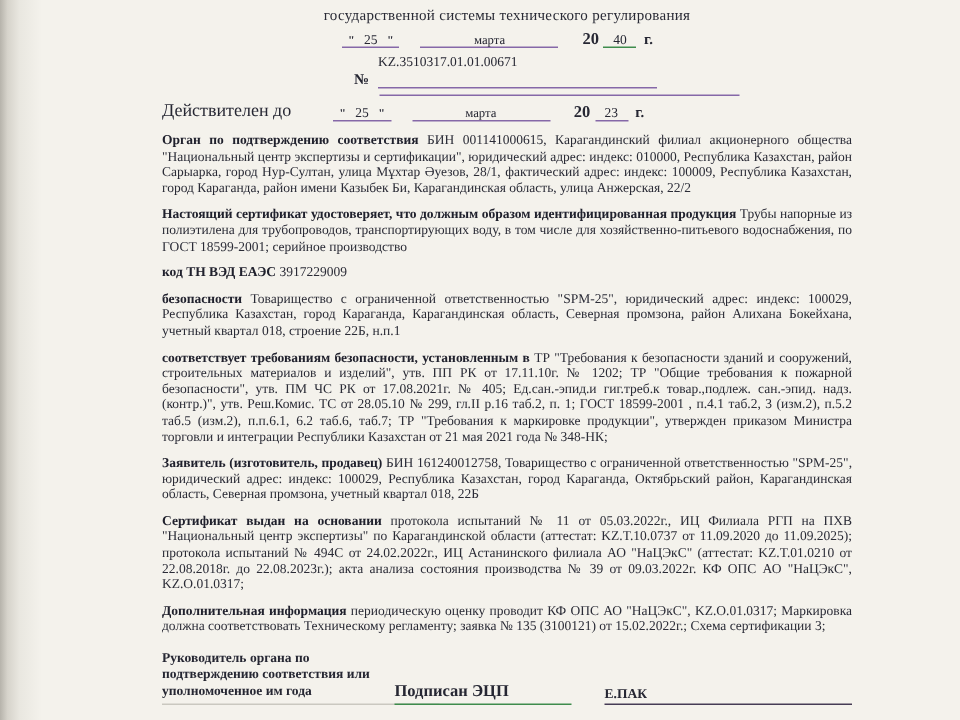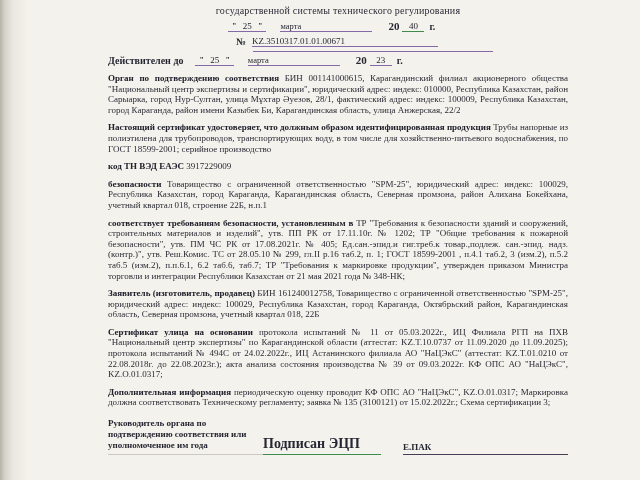--- a/index.html
+++ b/index.html
@@ -18,44 +18,44 @@
   .content { position:absolute; left:108px; top:5px; width:460px; }
 
   
   .hdr-title { text-align:center; font-size:10px; letter-spacing:.2px; color:#2a2b36; }
   .hdr-row { display:flex; align-items:flex-end; font-size:9px; }
   .date-row { margin-top:4px; padding-left:120px; }
   .q { font-weight:bold; font-size:8px; padding:0 4px; }
   .ul-purple { border-bottom:1px solid var(--purple,#8568a8); }
   .ul-green  { border-bottom:1px solid var(--green,#3e8c4c); }
   .date-group { display:inline-block; text-align:center; }
-  .month { display:inline-block; width:92px; margin-left:14px; font-size:8.5px; }
+  .month { display:inline-block; width:92px; text-align:center; margin-left:14px; font-size:8.5px; }
   .century { font-weight:bold; font-size:11px; margin-left:16px; }
   .yr { display:inline-block; width:22px; text-align:center; font-size:9px; margin-left:3px; }
   .gsuf { font-weight:bold; font-size:10px; margin-left:5px; }
 
   .num-row { margin-top:4px; padding-left:128px; }
   .num-label { font-weight:bold; font-size:10px; margin-right:6px; }
-  .num-value { display:inline-block; width:186px; font-size:9px; padding-bottom:0; }
+  .num-value { display:inline-block; width:186px; font-size:9px; padding-bottom:12px; }
   .long-line { margin:4px 0 0 145px; width:240px; border-bottom:1px solid var(--purple,#8568a8); }
 
   .valid-row { margin-top:2px; }
-  .valid-label { font-weight:bold; font-size:10px; margin-right:12px; }
+  .valid-label { font-weight:normal; font-size:12px; margin-right:28px; }
 
   
   .para { font-size:9px; line-height:10.6px; text-align:justify; margin-top:7px; color:#2a2b36; }
   .para .lead { font-weight:bold; color:#20212d; }
   .para.single { text-align:left; }
 
   
   .sig-block { margin-top:10px; }
   .sig-row { display:flex; align-items:flex-end; }
   .sig-role { width:150px; font-weight:bold; font-size:9px; line-height:11px; }
   .sig-method {
-    width:118px; margin-left:5px; font-weight:bold; font-size:14px;
+    width:118px; margin-left:5px; font-weight:bold; font-size:11px;
     padding-bottom:2px;
   }
   .sig-name {
     flex:1; margin-left:22px; font-weight:bold; font-size:9px;
     padding-bottom:2px;
   }
   .ul-green-b { border-bottom:1.5px solid var(--green,#3e8c4c); }
   .ul-dark-b { border-bottom:1.5px solid #463c55; }
   .faint-rule { margin-top:3px; width:185px; border-bottom:1px solid rgba(150,148,140,.45); }
 </style>
@@ -124,21 +124,21 @@
       <span class="lead">соответствует требованиям безопасности, установленным в</span>
       <span>ТР "Требования к безопасности зданий и сооружений, строительных материалов и изделий", утв. ПП РК от 17.11.10г. № 1202; ТР "Общие требования к пожарной безопасности", утв. ПМ ЧС РК от 17.08.2021г. № 405; Ед.сан.-эпид.и гиг.треб.к товар.,подлеж. сан.-эпид. надз. (контр.)", утв. Реш.Комис. ТС от 28.05.10 № 299, гл.II р.16 таб.2, п. 1; ГОСТ 18599-2001 , п.4.1 таб.2, 3 (изм.2), п.5.2 таб.5 (изм.2), п.п.6.1, 6.2 таб.6, таб.7; ТР "Требования к маркировке продукции", утвержден приказом Министра торговли и интеграции Республики Казахстан от 21 мая 2021 года № 348-НК;</span>
     </p>
 
     <p class="para">
       <span class="lead">Заявитель (изготовитель, продавец)</span>
       <span>БИН 161240012758, Товарищество с ограниченной ответственностью "SPM-25", юридический адрес: индекс: 100029, Республика Казахстан, город Караганда, Октябрьский район, Карагандинская область, Северная промзона, учетный квартал 018, 22Б</span>
     </p>
 
     <p class="para">
-      <span class="lead">Сертификат улица на основании</span>
+      <span class="lead">Сертификат выдан на основании</span>
       <span>протокола испытаний № 11 от 05.03.2022г., ИЦ Филиала РГП на ПХВ "Национальный центр экспертизы" по Карагандинской области (аттестат: KZ.T.10.0737 от 11.09.2020 до 11.09.2025); протокола испытаний № 494С от 24.02.2022г., ИЦ Астанинского филиала АО "НаЦЭкС" (аттестат: KZ.T.01.0210 от 22.08.2018г. до 22.08.2023г.); акта анализа состояния производства № 39 от 09.03.2022г. КФ ОПС АО "НаЦЭкС", KZ.O.01.0317;</span>
     </p>
 
     <p class="para">
       <span class="lead">Дополнительная информация</span>
       <span>периодическую оценку проводит КФ ОПС АО "НаЦЭкС", KZ.O.01.0317; Маркировка должна соответствовать Техническому регламенту; заявка № 135 (3100121) от 15.02.2022г.; Схема сертификации 3;</span>
     </p>
 
     <div class="sig-block">
       <div class="sig-row">

